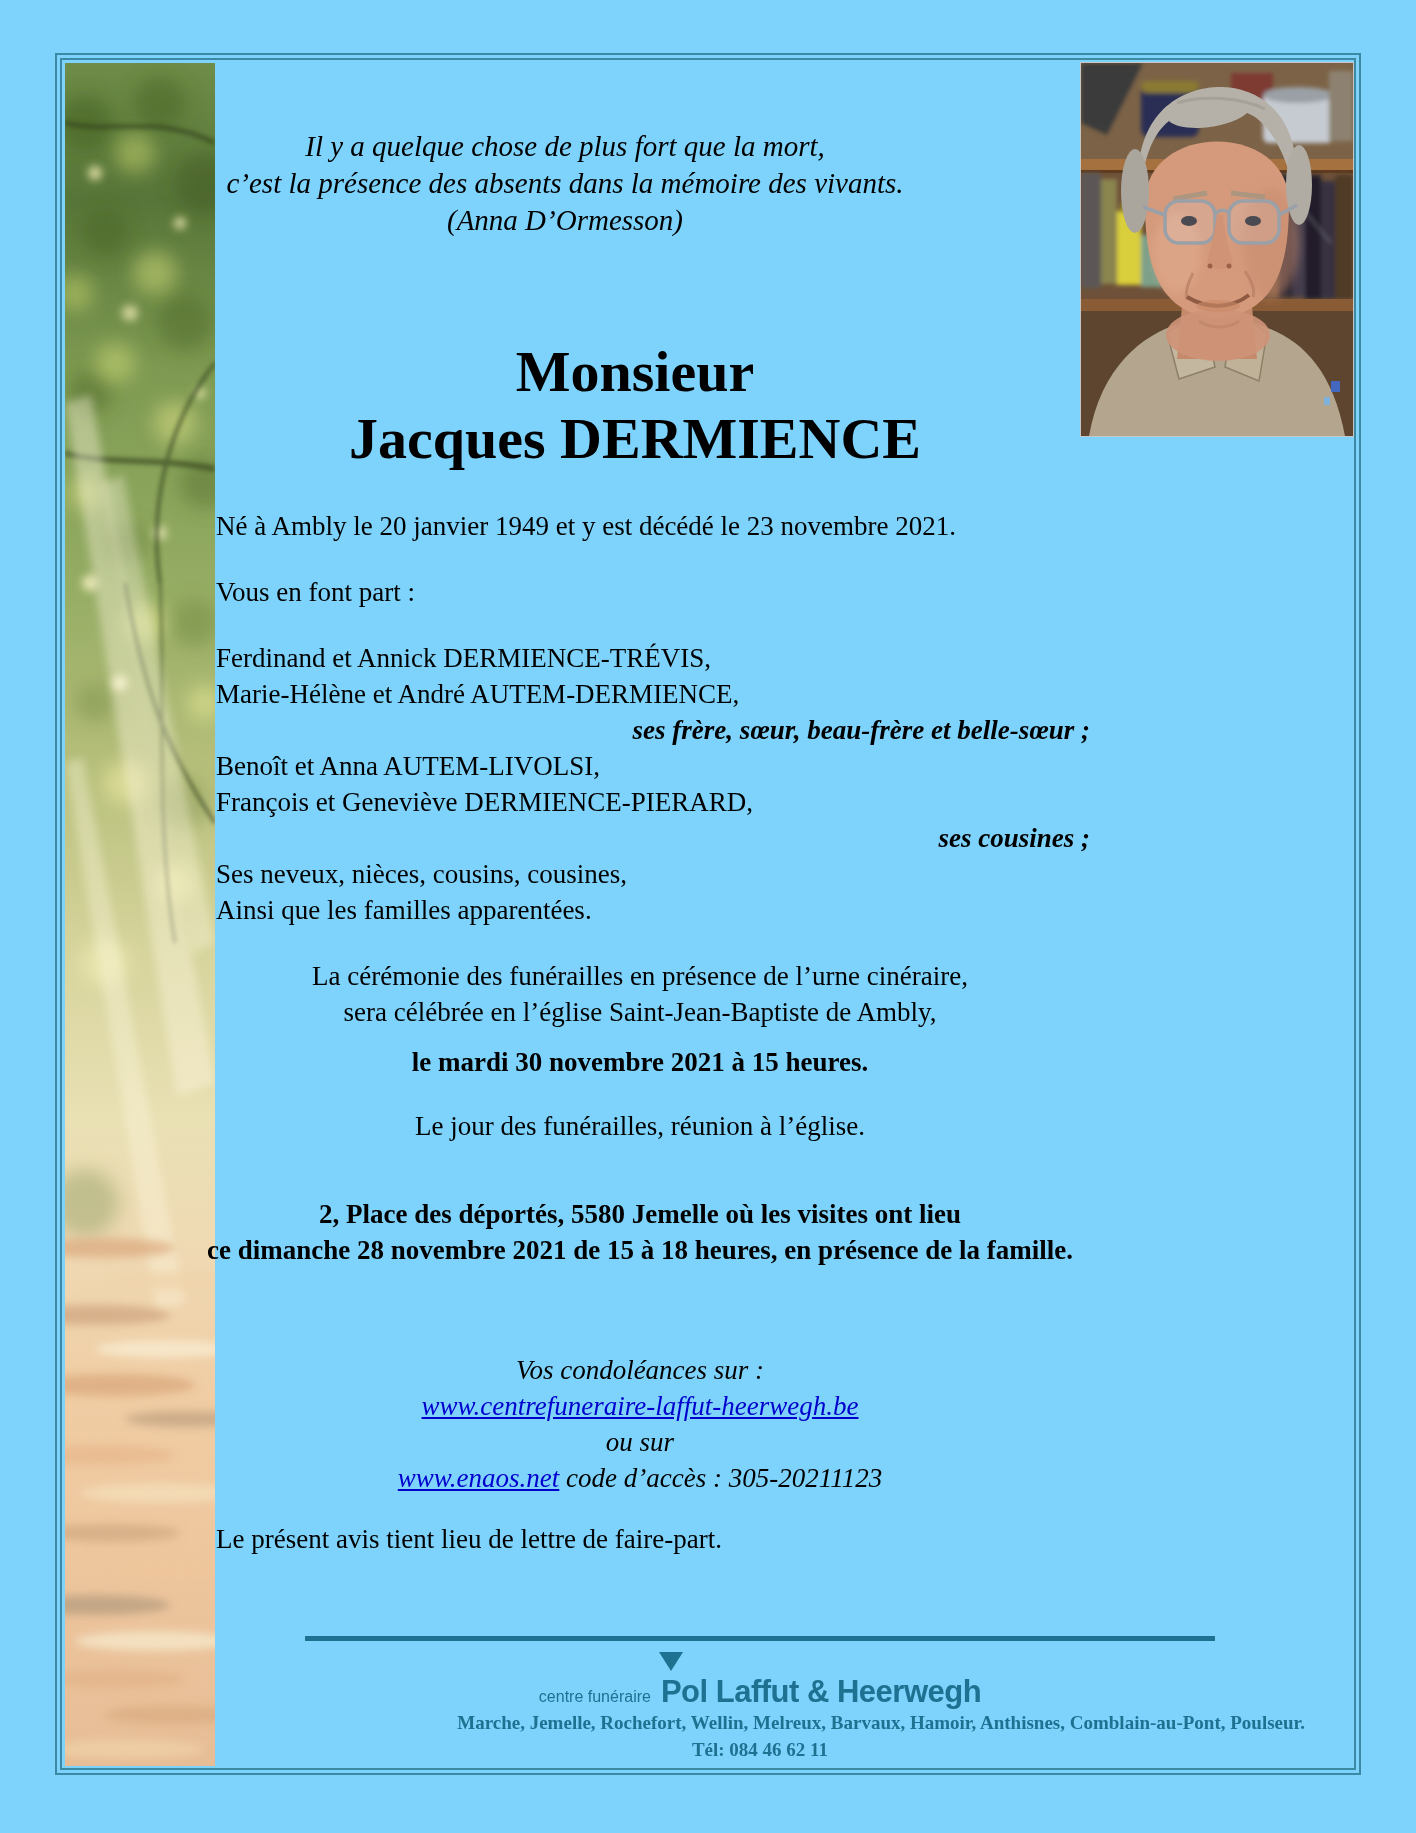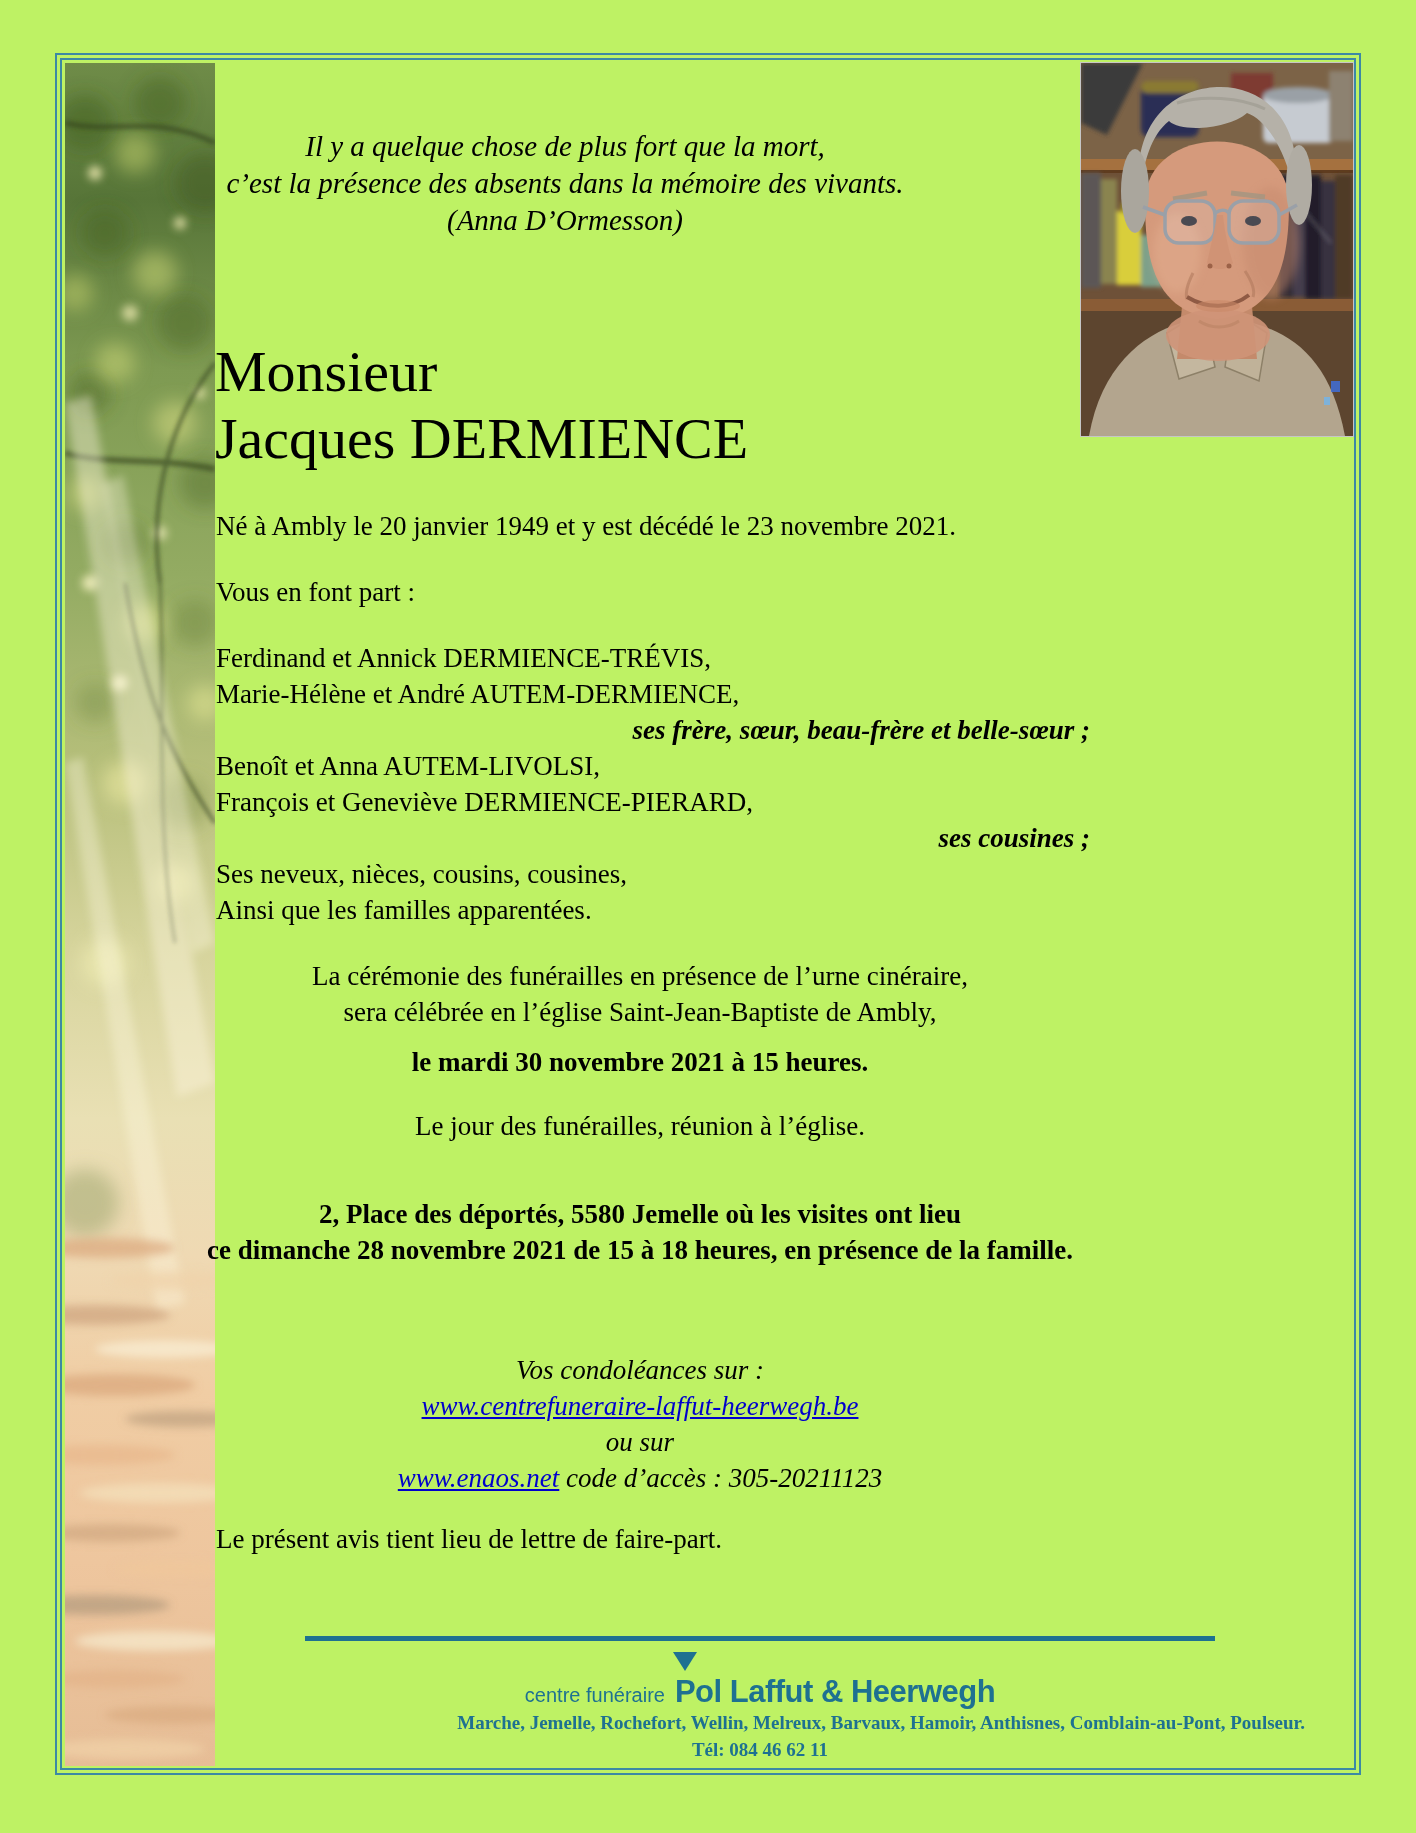--- a/index.html
+++ b/index.html
@@ -3,60 +3,60 @@
 <meta charset="utf-8">
 <style>
   :root{
     --teal:#3C89A4;
     --brand:#1E7191;
     --link:#0000CC;
     --ink:#000000;
   }
   html,body{margin:0;padding:0;background:#ffffff;}
   body{width:1416px;height:1833px;font-family:"Liberation Serif", serif;color:var(--ink);}
-  .page{position:relative;width:1416px;height:1833px;overflow:hidden;background:#bef264;}
+  .page{position:relative;width:1416px;height:1833px;overflow:hidden;background:#7dd3fc;}
 
   
   .frame-outer{position:absolute;left:55px;top:53px;width:1306px;height:1722px;
     border:2px solid var(--teal);box-sizing:border-box;}
   .frame-inner{position:absolute;left:3px;top:3px;right:3px;bottom:3px;border:2px solid var(--teal);}
 
   
   .sidebar-photo{position:absolute;left:65px;top:63px;width:150px;height:1703px;}
   .sidebar-photo svg{display:block;width:100%;height:100%;}
 
   
   .portrait{position:absolute;left:1080px;top:62px;width:272px;height:373px;border:1px solid #c6c6c6;}
   .portrait svg{display:block;width:100%;height:100%;}
 
   .quote{position:absolute;left:180px;top:128px;width:770px;text-align:center;
     font-style:italic;font-size:29px;line-height:37px;}
 
-  .title{position:absolute;left:215px;top:338px;width:840px;
-    font-weight:normal;font-size:58px;line-height:67px;}
+  .title{position:absolute;left:215px;top:338px;width:840px;text-align:center;
+    font-weight:bold;font-size:58px;line-height:67px;}
 
   .main{position:absolute;left:216px;top:508px;width:960px;font-size:27px;line-height:36px;}
   .sp{height:30px;}
   .rel{text-align:right;font-weight:bold;font-style:italic;padding-right:86px;}
 
   .center-block{position:absolute;left:160px;width:960px;text-align:center;font-size:27px;line-height:36px;}
   #ceremony{top:958px;}
   #ceremony .late{margin-top:28px;}
   #repose{top:1196px;font-weight:bold;}
   #condolences{top:1352px;font-style:italic;}
   .bold{font-weight:bold;margin-top:14px;}
   a.weblink{color:var(--link);text-decoration:underline;cursor:pointer;}
 
   #closing{position:absolute;left:216px;top:1524px;font-size:27px;}
 
   
   .footer-rule{position:absolute;left:305px;top:1636px;width:910px;height:5px;background:var(--brand);}
   .brand-row{position:absolute;left:215px;top:1652px;width:1090px;text-align:center;color:var(--brand);
     font-family:"Liberation Sans", sans-serif;white-space:nowrap;}
-  .brand-small{font-size:20px;vertical-align:baseline;margin-top:34px;}
+  .brand-small{font-size:16px;vertical-align:baseline;margin-top:34px;}
   .brand-main-wrap{display:inline-block;position:relative;margin-left:10px;padding-top:22px;}
   .brand-main{font-size:31px;font-weight:bold;letter-spacing:-0.5px;}
   .brand-triangle{position:absolute;left:-2px;top:0;width:0;height:0;
     border-left:12px solid transparent;border-right:12px solid transparent;border-top:19px solid var(--brand);}
   .footer-towns{position:absolute;left:215px;top:1712px;width:1090px;text-align:right;
     color:var(--brand);font-weight:bold;font-size:19px;}
   .footer-tel{position:absolute;left:215px;top:1739px;width:1090px;text-align:center;
     color:var(--brand);font-weight:bold;font-size:19px;}
 </style>
 </head>

